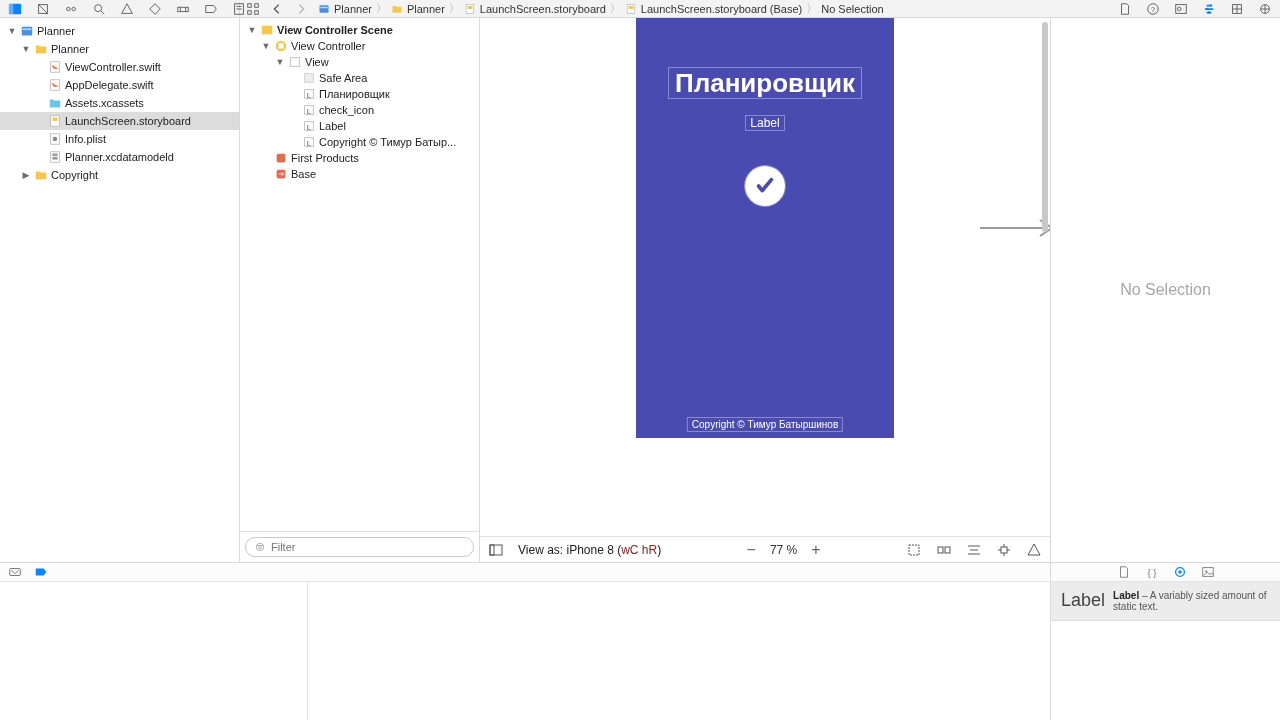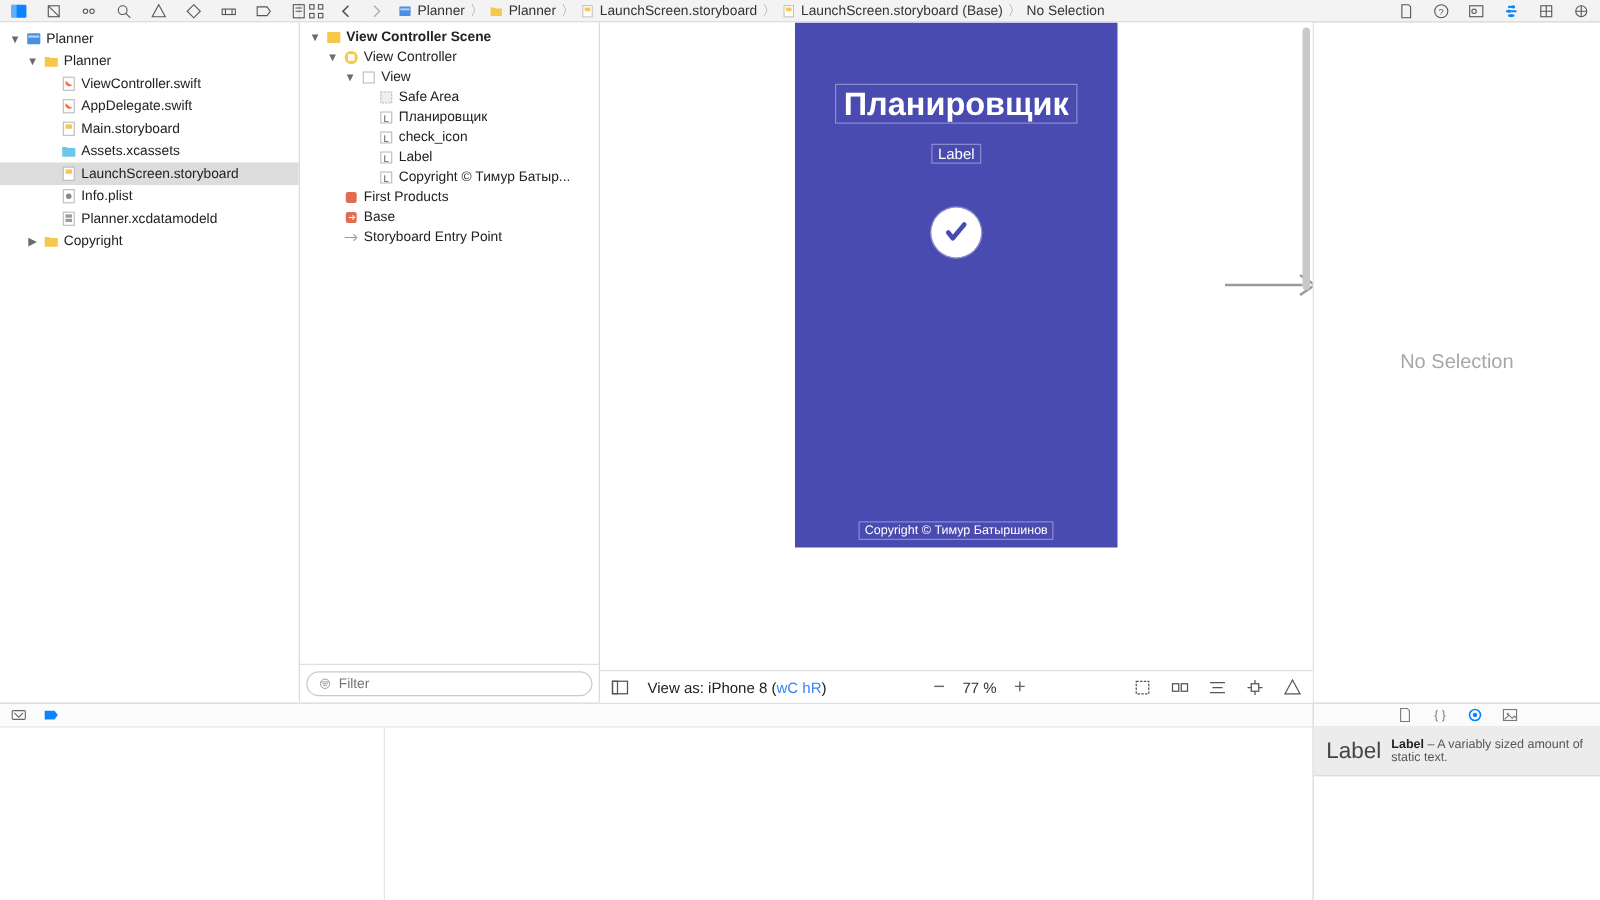--- a/index.html
+++ b/index.html
@@ -278,31 +278,20 @@
               <path d="M5 5c3 3 5 4 6 4-1 2-4 2-6-1" fill="#ff6b3d"></path>
             </svg>
           </span>
           <span>AppDelegate.swift</span>
         </div>
         <div class="row">
           <span class="ind" style="width:28px"></span>
           <span class="tri"></span>
           <span class="ficon">
             <svg width="14" height="14" viewBox="0 0 16 16">
-              <rect x="3" y="2" width="10" height="12" fill="#fff" stroke="#bbb"></rect>
-              <rect x="5" y="4" width="6" height="4" fill="#f5c84c"></rect>
-            </svg>
-          </span>
-          <span>Main.storyboard</span>
-        </div>
-        <div class="row">
-          <span class="ind" style="width:28px"></span>
-          <span class="tri"></span>
-          <span class="ficon">
-            <svg width="14" height="14" viewBox="0 0 16 16">
               <path d="M2 4h4l1 1h7v8H2z" fill="#6ec5e8"></path>
             </svg>
           </span>
           <span>Assets.xcassets</span>
         </div>
         <div class="row sel">
           <span class="ind" style="width:28px"></span>
           <span class="tri"></span>
           <span class="ficon">
             <svg width="14" height="14" viewBox="0 0 16 16">
@@ -448,31 +437,20 @@
         <div class="out-row">
           <span class="ind" style="width:14px"></span>
           <span class="tri"></span>
           <span class="ficon">
             <svg width="14" height="14" viewBox="0 0 16 16">
               <rect x="3" y="3" width="10" height="10" rx="2" fill="#e36b4f"></rect>
               <path d="M6 8h4M9 6l2 2-2 2" stroke="#fff" fill="none"></path>
             </svg>
           </span>
           <span>Base</span>
-        </div>
-        <div class="out-row">
-          <span class="ind" style="width:14px"></span>
-          <span class="tri"></span>
-          <span class="ficon">
-            <svg width="14" height="14" viewBox="0 0 16 16">
-              <line x1="2" y1="8" x2="12" y2="8" stroke="#999"></line>
-              <path d="M10 5l3 3-3 3" fill="none" stroke="#999"></path>
-            </svg>
-          </span>
-          <span>Storyboard Entry Point</span>
         </div>
       </div>
     <div class="filterbar">
       <div class="filterfield">
         <span class="ico" style="width:12px;height:12px">
             <svg viewBox="0 0 16 16">
               <circle cx="8" cy="8" r="5" fill="none" stroke="#999"></circle>
               <line x1="5" y1="8" x2="11" y2="8" stroke="#999"></line>
               <line x1="6" y1="10" x2="10" y2="10" stroke="#999"></line>
               <line x1="4" y1="6" x2="12" y2="6" stroke="#999"></line>
@@ -505,21 +483,21 @@
       <div class="vscroll"></div>
 
     </div>
 
     <div class="canvas-bar">
       <span class="mini-ico"><svg viewBox="0 0 16 16">
             <rect x="2" y="3" width="12" height="10" fill="none" stroke="currentColor"></rect>
             <rect x="2" y="3" width="4" height="10" fill="none" stroke="currentColor"></rect>
           </svg></span>
       <span>
-        <span>View as: iPhone 8 (</span><span style="color:#3b82f6">wC hR</span><span>)</span>
+        <span>View as: iPhone 8 (</span><span style="color:#7f1d1d">wC hR</span><span>)</span>
       </span>
       <span class="spacer"></span>
       <div class="zoom">
         <span style="font-size:16px;color:#666">−</span>
         <span>77 %</span>
         <span style="font-size:16px;color:#666">+</span>
       </div>
       <span class="spacer"></span>
       <span class="mini-ico"><svg viewBox="0 0 16 16">
             <rect x="3" y="3" width="10" height="10" fill="none" stroke="currentColor" stroke-dasharray="2 1"></rect>

